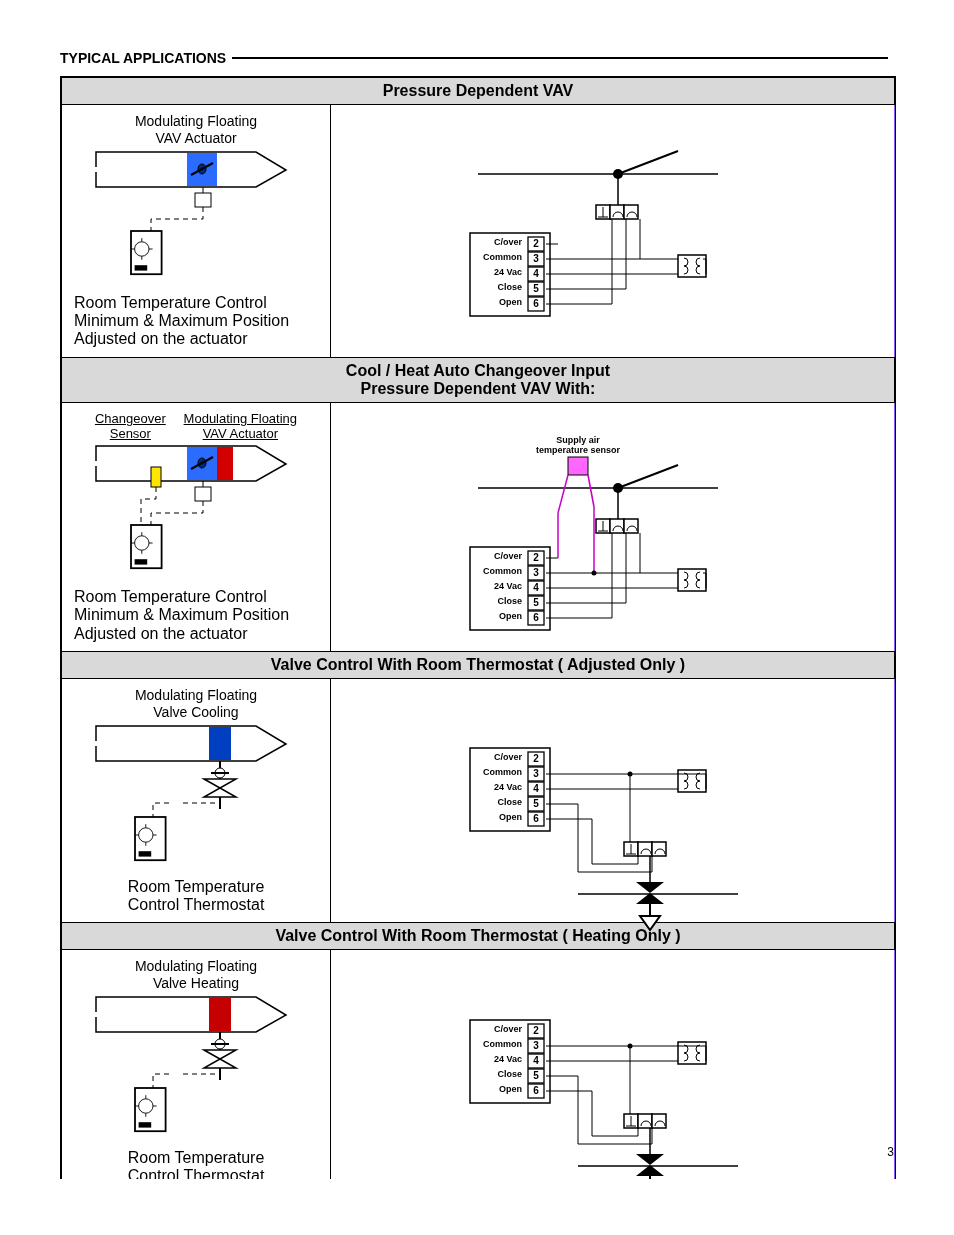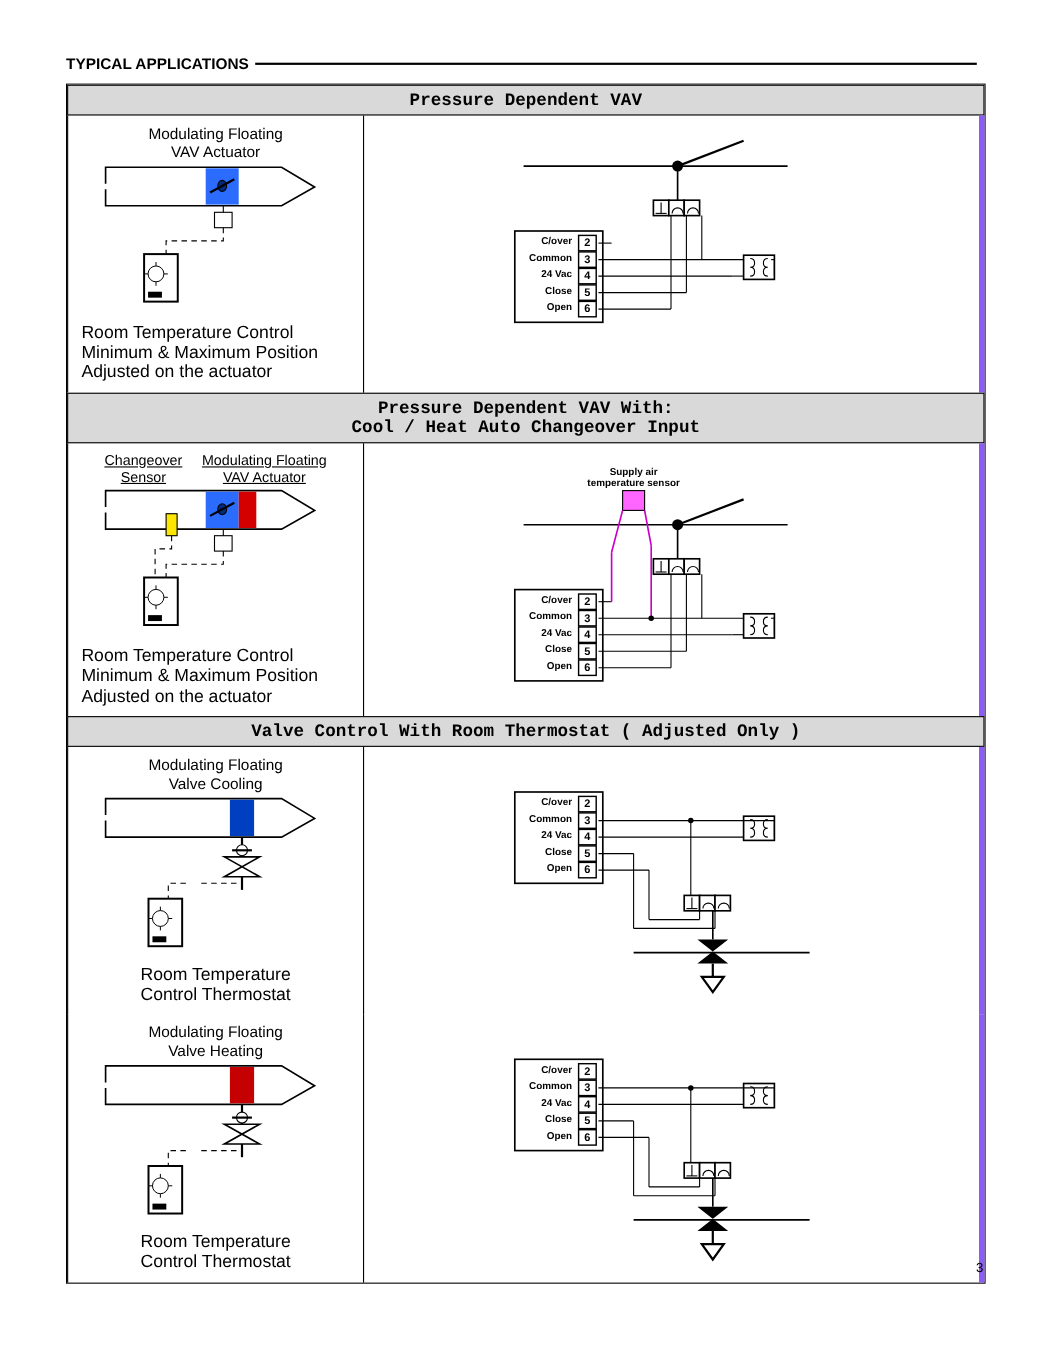--- a/index.html
+++ b/index.html
@@ -35,26 +35,26 @@
     border-collapse: collapse;
     width: 100%;
   }
   .band {
     background: #d9d9d9;
     text-align: center;
     font-weight: bold;
     font-size: 16px;
     padding: 4px 0;
     border: 1px solid #000;
-    font-family: Liberation Mono, monospace;
   }
   .row {
     display: flex;
     border-left: 1px solid #000;
-    border-right: 5px solid #8b5cf6;
+    border-right: 1px solid #8b5cf6;
+    align-items: flex-end;
   }
   .left {
     width: 260px;
     border-right: 1px solid #000;
     padding: 8px 4px 8px 4px;
     text-align: center;
     font-size: 14px;
     display:flex;flex-direction:column;align-items:center;
   }
   .left .lbl {
@@ -174,22 +174,22 @@
       <path d="M6 3 q4 0 4 4 q0 4 -4 4 q4 0 4 4 q0 4 -4 4" fill="none" stroke="#000"></path>
       <path d="M22 3 q-4 0 -4 4 q0 4 4 4 q-4 0 -4 4 q0 4 4 4" fill="none" stroke="#000"></path>
     </g>
             <line x1="250" y1="115" x2="260" y2="115" stroke="#000"></line>
           <line x1="285" y1="100" x2="288" y2="100" stroke="#000"></line>
           <line x1="288" y1="100" x2="288" y2="115" stroke="#000"></line>
           </svg>
         </div>
       </div>
       <div class="band">
+        <div>Cool / Heat Auto Changeover Input</div>
         <div>Pressure Dependent VAV With:</div>
-        <div>Cool / Heat Auto Changeover Input</div>
       </div>
       <div class="row">
         <div class="left">
      <div class="split-labels">
         <div style="white-space:pre-line">Changeover
 Sensor</div>
             <div style="white-space:pre-line">Modulating Floating
 VAV Actuator</div>
       </div>
      <div><svg width="210" height="140" viewBox="0 0 210 140">
@@ -368,20 +368,23 @@
             <line x1="160" y1="150" x2="320" y2="150" stroke="#000" stroke-width="1.5"></line>
     <g transform="translate(218,138)">
       <path d="M0 0 L28 22 L0 22 L28 0 Z" fill="#000"></path>
       <line x1="14" y1="22" x2="14" y2="34" stroke="#000" stroke-width="2"></line>
       <path d="M4 34 L24 34 L14 48 Z" fill="#fff" stroke="#000" stroke-width="2"></path>
     </g>
             <line x1="232" y1="112" x2="232" y2="138" stroke="#000" stroke-width="1.5"></line>
           </svg>
         </div>
       </div>
+      <div class="band">
+        <div>Valve Control With Room Thermostat ( Heating Only )</div>
+      </div>
       <div class="row">
         <div class="left">
      <div class="lbl" style="white-space:pre-line">Modulating Floating
 Valve Heating</div>
      <div><svg width="210" height="150" viewBox="0 0 210 150">
               <path d="M5 20 L5 5 L165 5 L195 23 L165 40 L5 40 L5 25" fill="#fff" stroke="#000" stroke-width="1.5"></path>
               <rect x="118" y="6" width="22" height="33" fill="#c40000"></rect>
               <line x1="129" y1="40" x2="129" y2="58" stroke="#000" stroke-width="2"></line>
               <circle cx="129" cy="52" r="5" fill="#fff" stroke="#000"></circle>
                     <line x1="120" y1="52" x2="138" y2="52" stroke="#000" stroke-width="2"></line>

